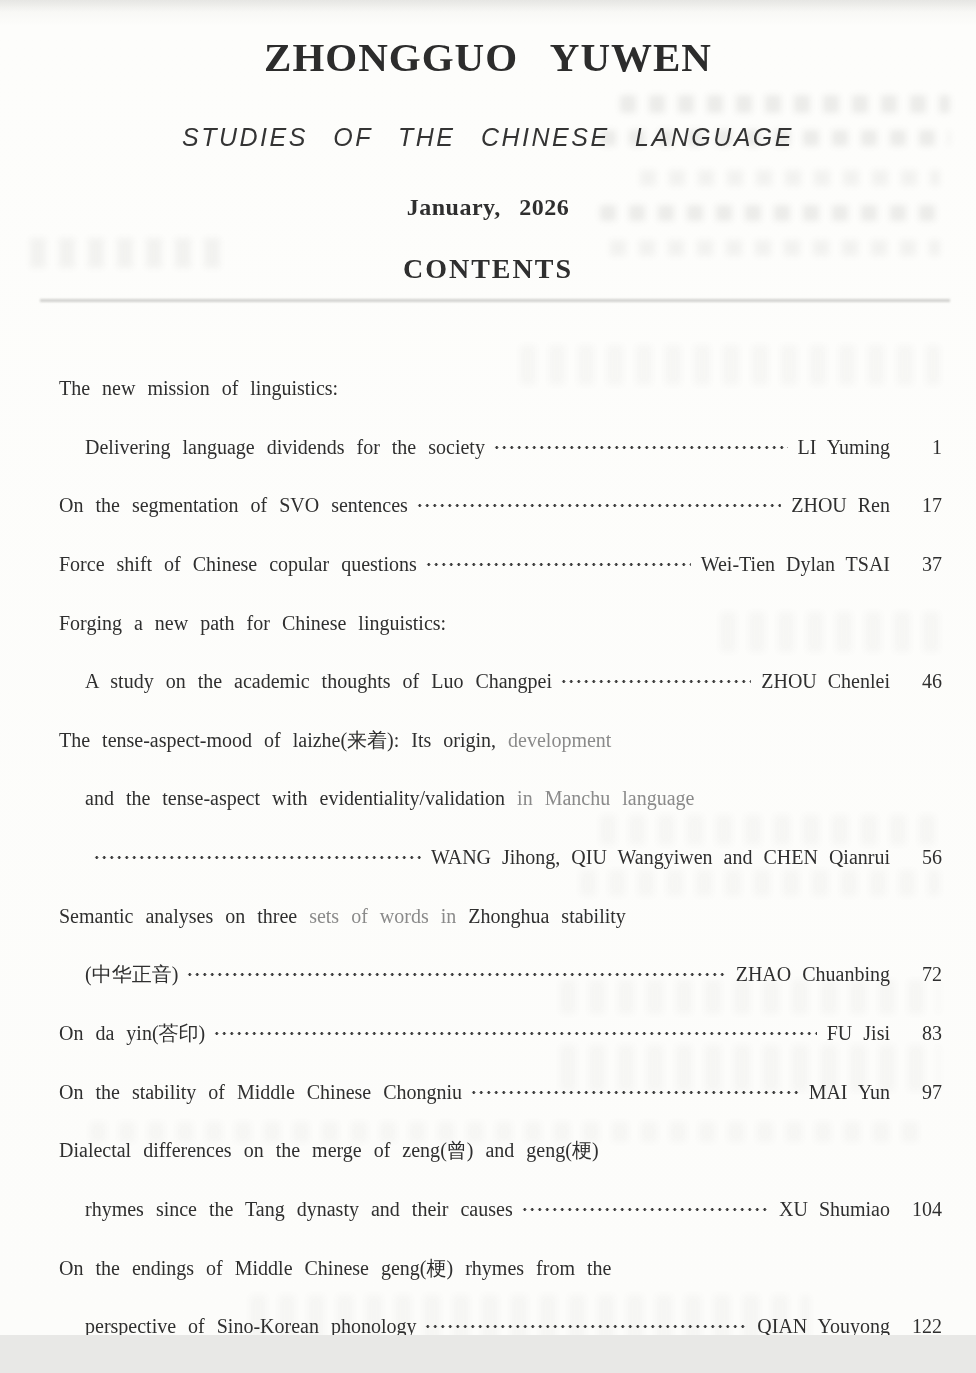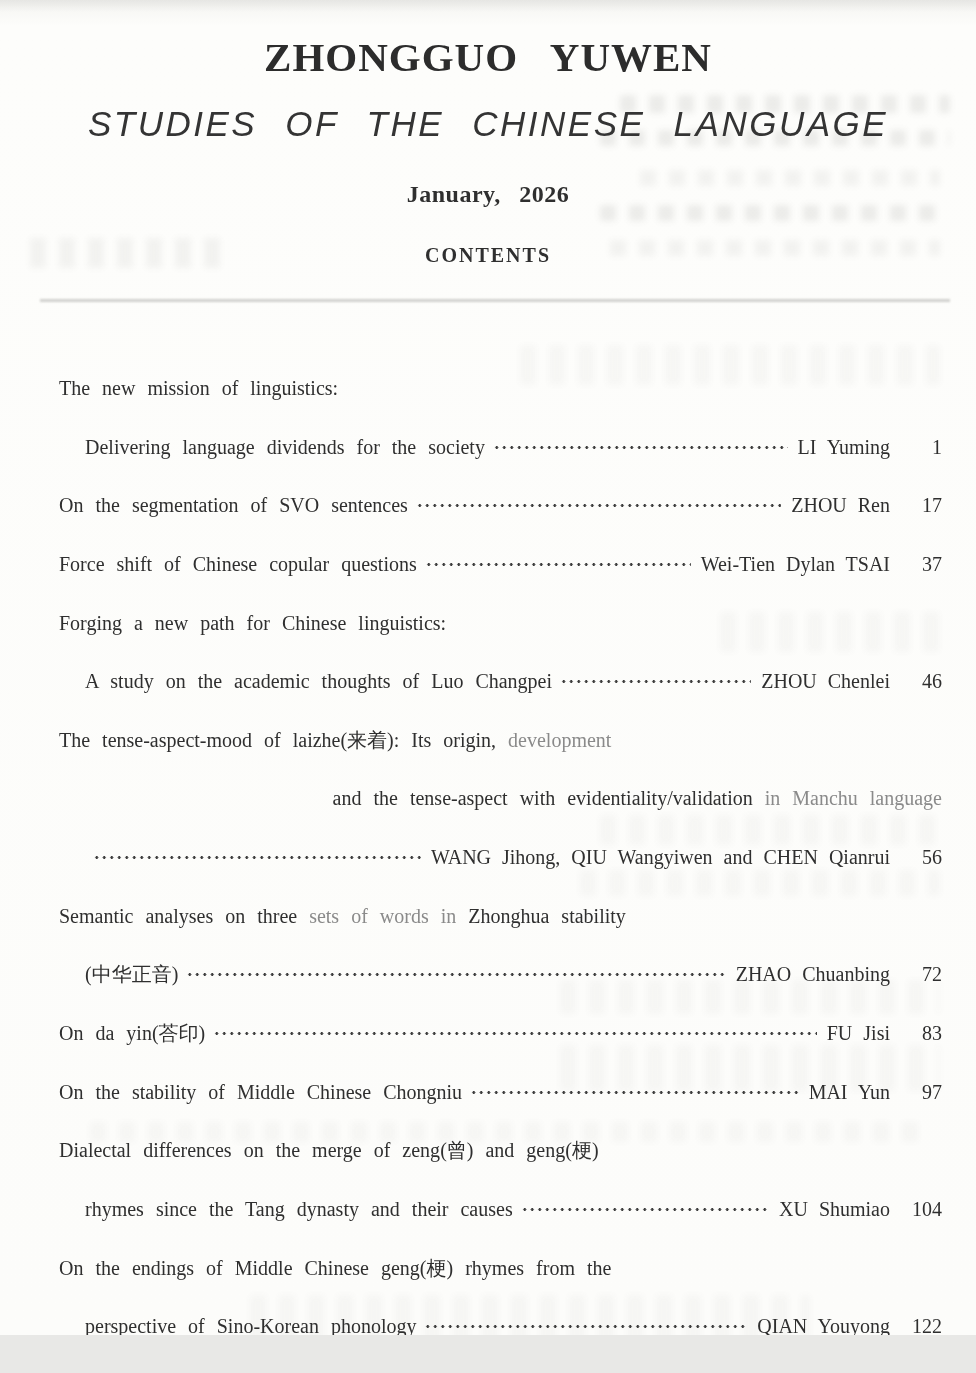--- a/index.html
+++ b/index.html
@@ -28,39 +28,39 @@
     position:absolute; height:2.5px; pointer-events:none;
     background:rgba(130,130,124,0.35); filter:blur(1px);
   }
   
   .hdr { position:relative; text-align:center; padding-top:36px; }
   .jtitle {
     font-size:41px; font-weight:bold; line-height:42px;
     letter-spacing:1px; word-spacing:22px; color:#2c2c2c;
   }
   .jsub {
-    margin-top:27px; font-family:"Liberation Sans", sans-serif;
-    font-style:italic; font-size:35px; line-height:38px;
+    margin-top:40px; font-family:"Liberation Sans", sans-serif;
+    font-style:italic; font-size:25px; line-height:38px;
     letter-spacing:2.5px; word-spacing:16px; color:#343434;
   }
   .jdate {
     margin-top:37px; font-size:24px; font-weight:bold; line-height:29px;
     word-spacing:12px; letter-spacing:0.5px;
   }
   .jcontents {
-    margin-top:32px; font-size:20px; font-weight:bold; line-height:29px;
+    margin-top:32px; font-size:28px; font-weight:bold; line-height:29px;
     letter-spacing:2px;
   }
   
   .toc { position:absolute; left:30px; right:34px; top:376px; }
   .toc-row {
     height:58.65px; display:flex; align-items:flex-start;
     font-size:20px; line-height:25px; word-spacing:7px; white-space:nowrap;
   }
-  .toc-row.indent { padding-left:26px;justify-content:flex-end; }
+  .toc-row.indent { padding-left:26px; }
   .entry-title { flex:0 0 auto;margin-left:29px; }
   .it   { }
   .fade { color:#8a8a8a; }
   .leader {
     flex:1 1 auto; height:25px; margin:0 10px 0 8px;
     background-image:radial-gradient(circle, #3d3d3d 1.25px, transparent 1.7px);
     background-size:7.5px 25px; background-position:0 center; background-repeat:repeat-x;
   }
   .authors { flex:0 0 auto; word-spacing:6px; }
   .pageno  { flex:0 0 auto; width:52px; text-align:right; }

